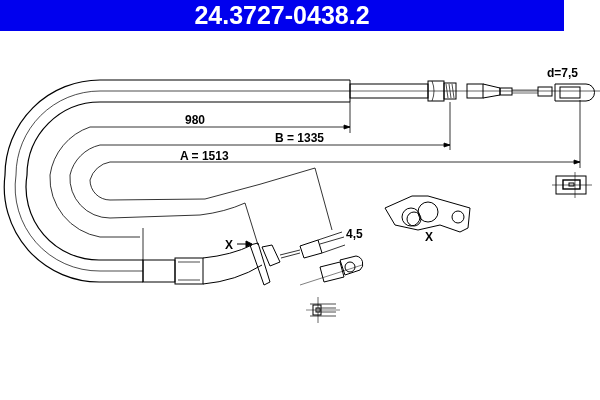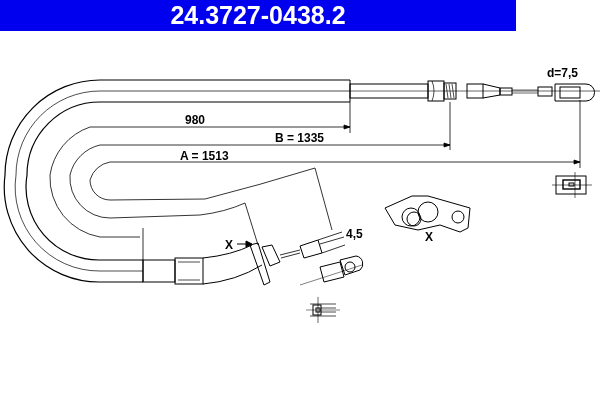--- a/index.html
+++ b/index.html
@@ -1,17 +1,17 @@
 <!DOCTYPE html>
 <html><head>
   <meta charset="utf-8">
   <style>
     html, body { margin:0; padding:0; background:#ffffff; }
     body { width:600px; height:400px; overflow:hidden; position:relative; font-family:"Liberation Sans", sans-serif; }
-    .header { position:absolute; left:0; top:0; width:516px; height:31px; background:#0000ee; color:#fff;
+    .header { position:absolute; left:0; top:0; width:564px; height:31px; background:#0000ee; color:#fff;
       display:flex; justify-content:center; align-items:flex-start; gap:38px; font-weight:bold; font-size:25px; letter-spacing:0px; }
     .header span { display:block; line-height:31px; }
     svg { position:absolute; left:0; top:0; }
     .lbl { font-family:"Liberation Sans", sans-serif; font-weight:bold; font-size:12px; fill:#000; }
   </style>
 </head>
 <body>
 
 <div class="header">
   <span>24.3727-0438.2</span>

